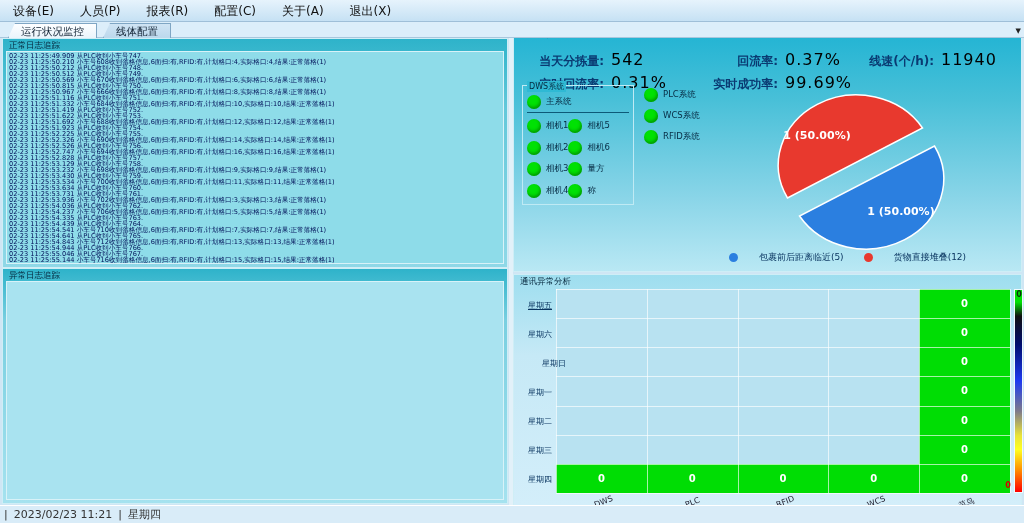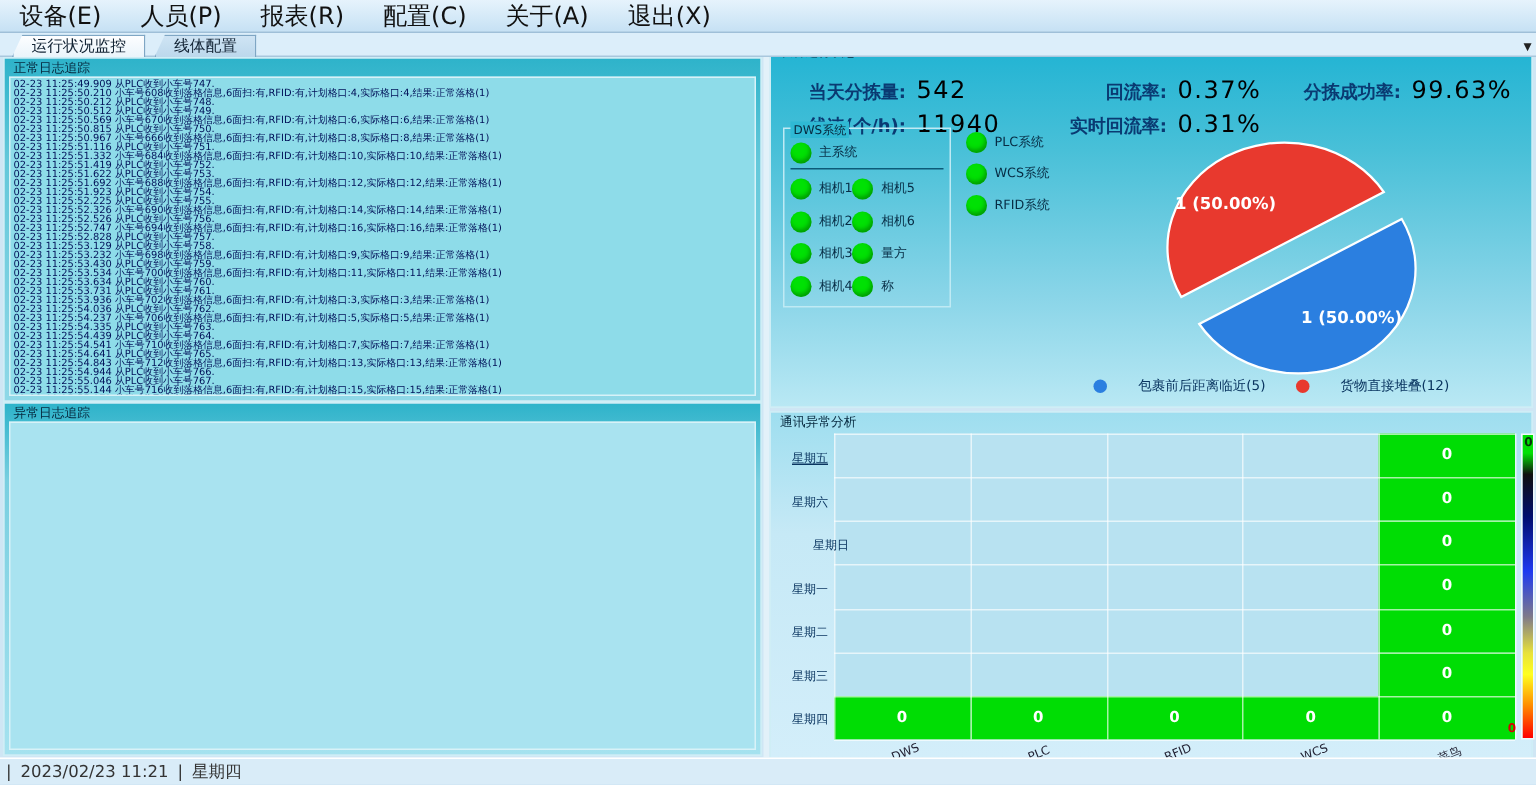--- a/index.html
+++ b/index.html
@@ -1,20 +1,20 @@
 <!DOCTYPE html>
 <html><head>
 <meta charset="utf-8">
 <style>
   *{margin:0;padding:0;box-sizing:border-box}
   html,body{width:1024px;height:523px;overflow:hidden}
   body{position:relative;background:#cfe6f4;font-family:"DejaVu Sans","Liberation Sans",sans-serif;-webkit-font-smoothing:antialiased}
 
   
-  .menubar{position:absolute;left:0;top:0;width:1024px;height:22px;background:linear-gradient(#e6f3fc,#c6e1f4);border-bottom:1px solid #9fbfd8;display:flex;align-items:center;font-size:16px;color:#111;z-index:5}
+  .menubar{position:absolute;left:0;top:0;width:1024px;height:22px;background:linear-gradient(#e6f3fc,#c6e1f4);border-bottom:1px solid #9fbfd8;display:flex;align-items:center;font-size:12px;color:#111;z-index:5}
   .menu-item{padding:0 13px;height:22px;line-height:22px}
   .menu-link{position:absolute;top:0;height:22px;line-height:22px;font-size:12px;color:#111;white-space:nowrap}
   #logout{right:72px}
   #user{left:1002px}
   .combo-arrow{position:absolute;right:3px;top:27px;font-size:7px;color:#222;z-index:6}
 
   
   .tabbar{position:absolute;left:0;top:22px;width:1024px;height:16px;background:#dceefa;border-bottom:1px solid #a9c7dd;z-index:4}
   .tab{position:absolute;top:1px;height:15px;line-height:14px;font-size:10.5px;padding:0 12px;color:#123;border:1px solid #7fa6c4;border-bottom:none;background:linear-gradient(#cfe4f4,#bcd8ec);clip-path:polygon(7px 0,100% 0,100% 100%,0 100%)}
   .tab.active{background:linear-gradient(#fdfeff,#eaf4fb);font-weight:normal}
@@ -151,30 +151,30 @@
   <div id="stats">
       <div class="stat">
         <span class="stat-label">当天分拣量:</span>
         <span class="stat-value">542</span>
       </div>
       <div class="stat">
         <span class="stat-label">回流率:</span>
         <span class="stat-value">0.37%</span>
       </div>
       <div class="stat">
-        <span class="stat-label">分拣成功率:</span>
-        <span class="stat-value">99.63%</span>
-      </div>
-      <div class="stat">
         <span class="stat-label">线速(个/h):</span>
         <span class="stat-value">11940</span>
       </div>
       <div class="stat">
         <span class="stat-label">实时回流率:</span>
         <span class="stat-value">0.31%</span>
+      </div>
+      <div class="stat">
+        <span class="stat-label">实时成功率:</span>
+        <span class="stat-value">99.69%</span>
       </div>
     </div>
 
   <div id="dws">
     <div class="group-title">DWS系统</div>
     <div id="dws-main">
       <span class="ind">
         <span class="dot"></span>
         <span class="ind-label">主系统</span>
       </span>

